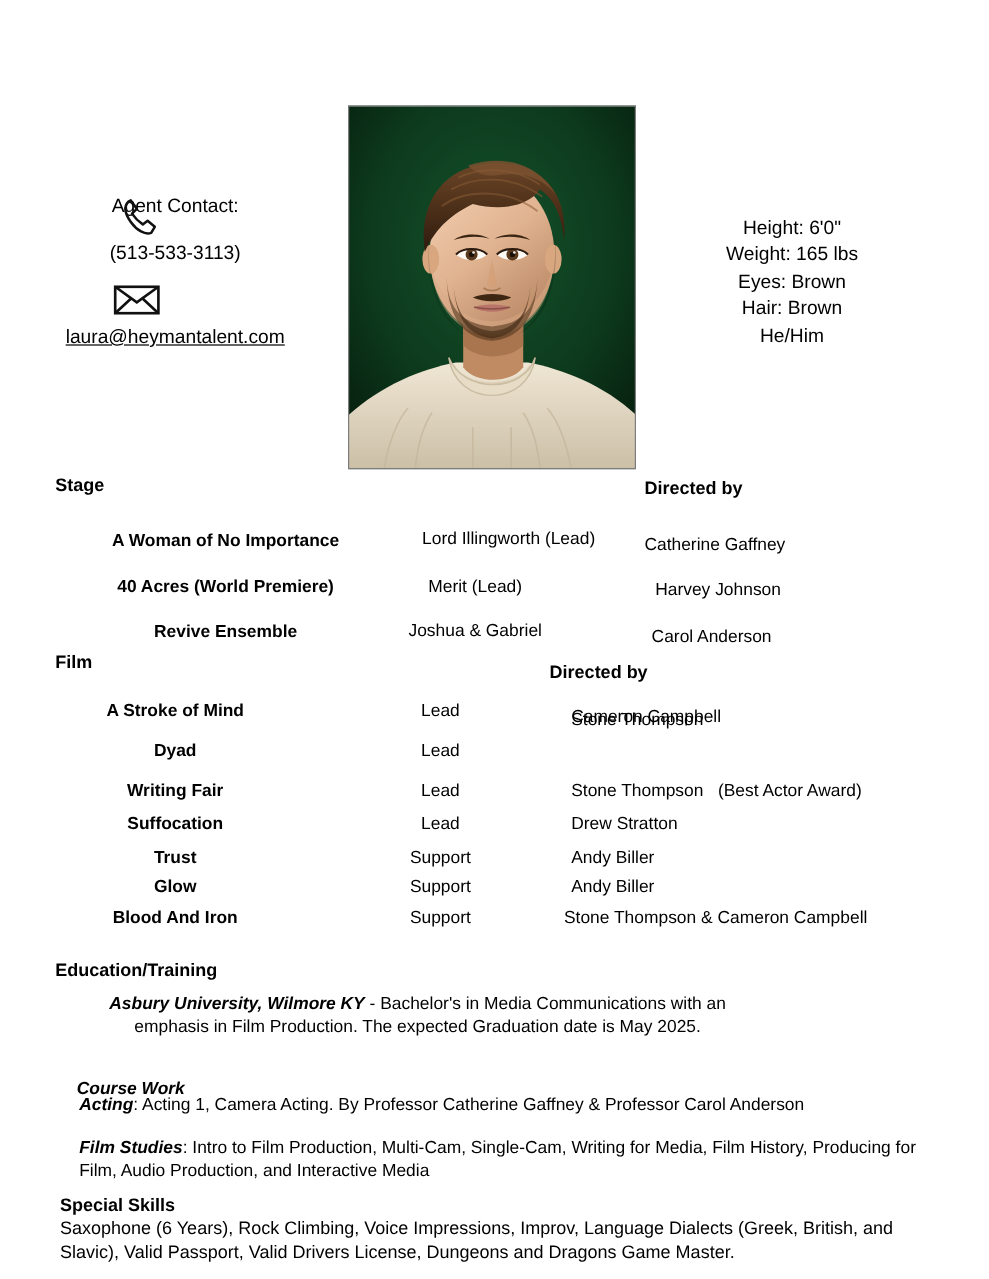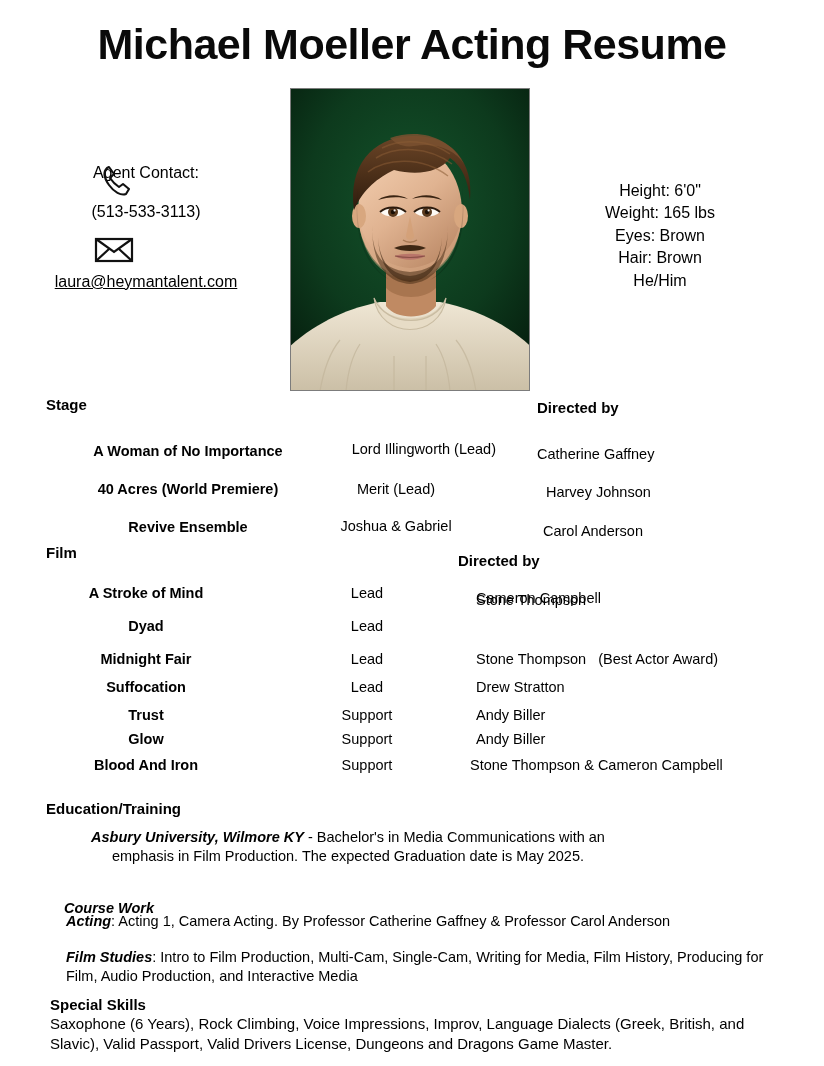--- a/index.html
+++ b/index.html
@@ -155,21 +155,20 @@
     font-size: 15px;
     line-height: 19.5px;
     text-align: left;
   }
 </style>
 </head>
 <body>
 
 <div class="page">
 
-  <div class="abs" id="resume-title">Michael Moeller Acting Resume</div>
 
   <div class="abs" id="agent-contact-label">Agent Contact:</div>
 
   <div class="abs" id="phone-icon">
     <svg width="46" height="40" viewBox="0 0 46 40">
       <path d="M11 6 C7 10 8 16 13 23 C18 30 25 34 30 32 L33 27 L27 22 L23 25
                C20 23 16 19 14 16 L18 12 L13 5 Z" fill="none" stroke="#111" stroke-width="2.1" stroke-linejoin="round"></path>
     </svg>
   </div>
 
@@ -315,21 +314,21 @@
   <div class="abs section-head" id="film-directed-by">Directed by</div>
 
   <div class="abs credit-title" style="left:56px; top:585px; width:180px;">A Stroke of Mind</div>
   <div class="abs credit-role" style="left:300px; top:585px; width:134px;">Lead</div>
   <div class="abs credit-director" style="left:476px; top:590px;">Cameron Campbell</div>
 
   <div class="abs credit-title" style="left:56px; top:618px; width:180px;">Dyad</div>
   <div class="abs credit-role" style="left:300px; top:618px; width:134px;">Lead</div>
   <div class="abs credit-director" style="left:476px; top:592px;">Stone Thompson</div>
 
-  <div class="abs credit-title" style="left:56px; top:651px; width:180px;">Midnight Fair</div>
+  <div class="abs credit-title" style="left:56px; top:651px; width:180px;">Writing Fair</div>
   <div class="abs credit-role" style="left:300px; top:651px; width:134px;">Lead</div>
   <div class="abs credit-director" style="left:476px; top:651px; white-space:pre;">Stone Thompson   (Best Actor Award)</div>
 
   <div class="abs credit-title" style="left:56px; top:679px; width:180px;">Suffocation</div>
   <div class="abs credit-role" style="left:300px; top:679px; width:134px;">Lead</div>
   <div class="abs credit-director" style="left:476px; top:679px;">Drew Stratton</div>
 
   <div class="abs credit-title" style="left:56px; top:707px; width:180px;">Trust</div>
   <div class="abs credit-role" style="left:300px; top:707px; width:134px;">Support</div>
   <div class="abs credit-director" style="left:476px; top:707px;">Andy Biller</div>

